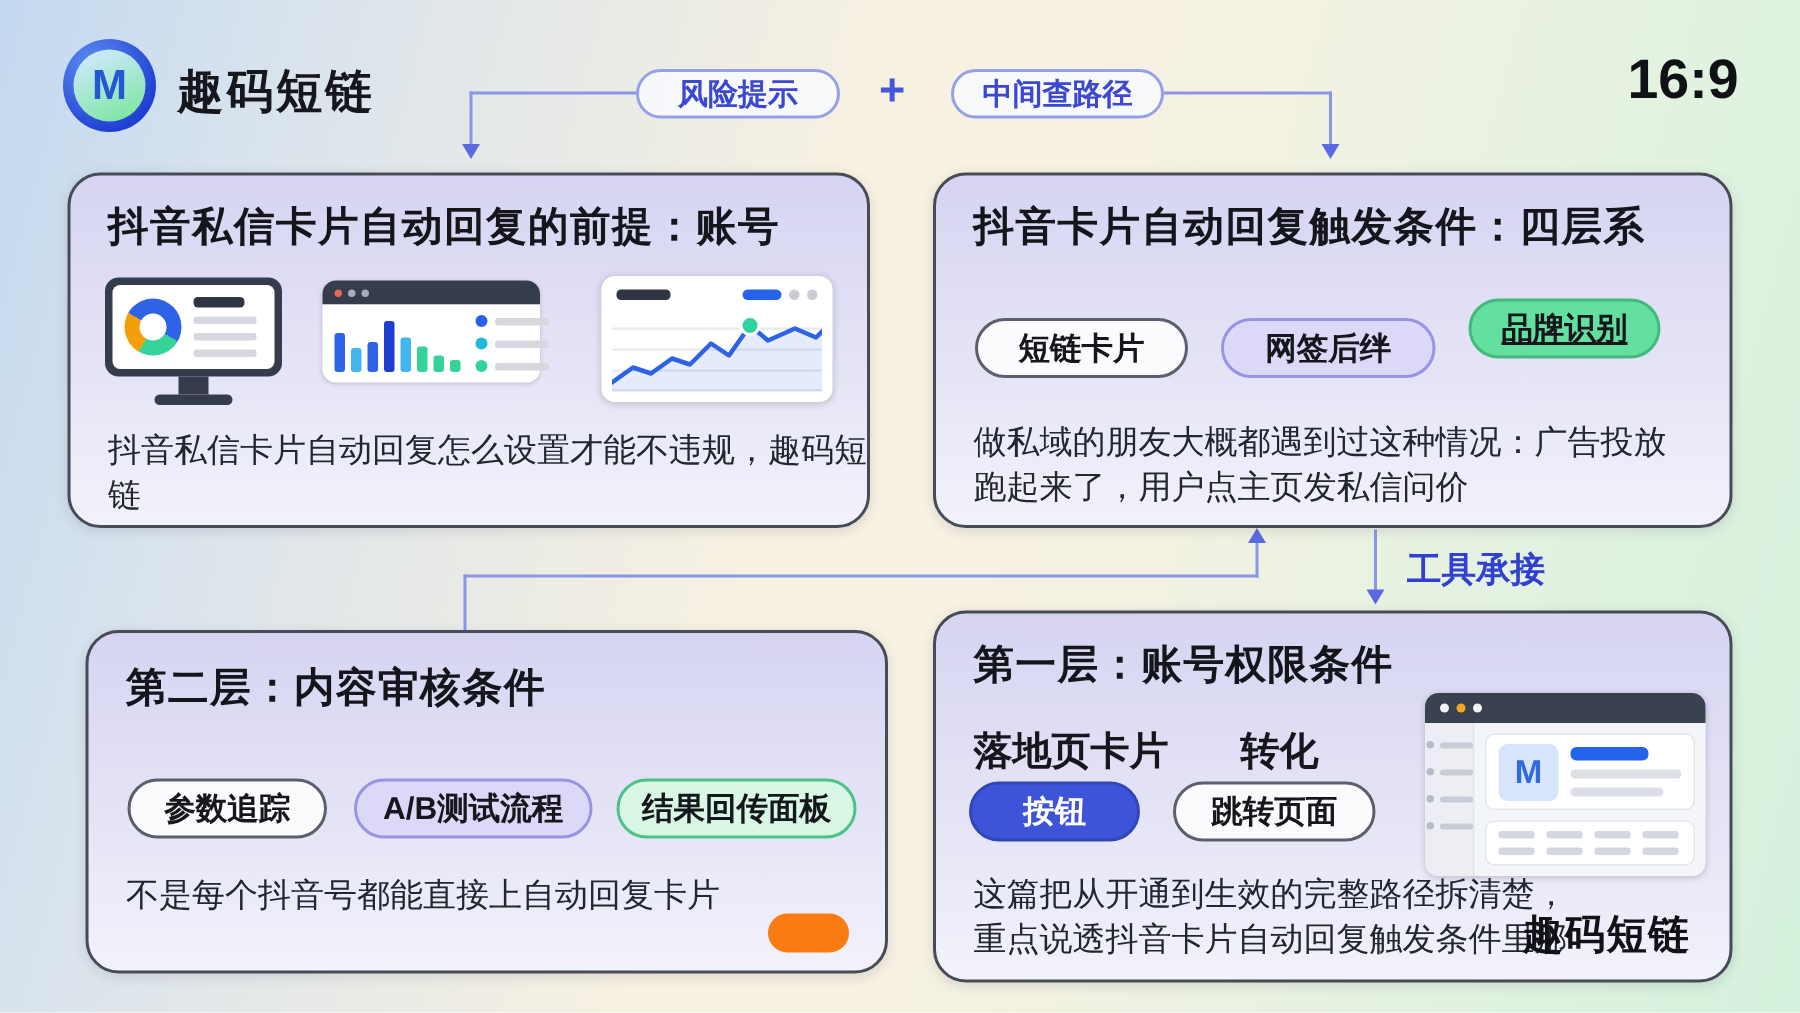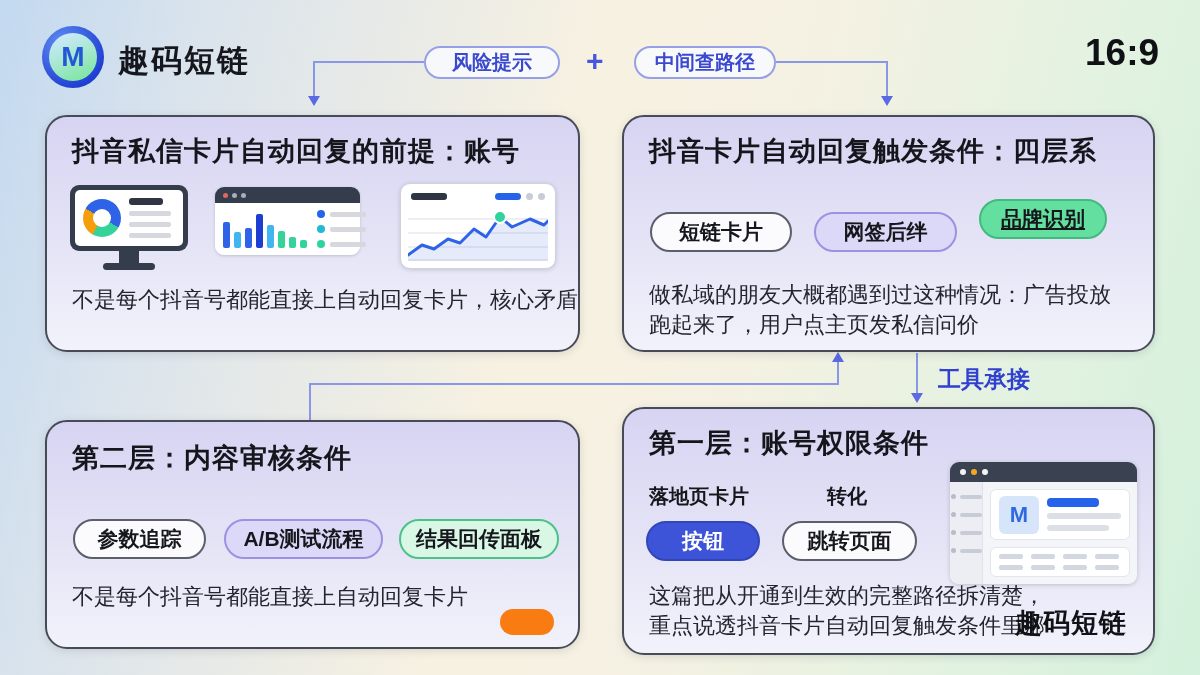--- a/index.html
+++ b/index.html
@@ -23,34 +23,34 @@
   .h-line,.v-line{position:absolute;background:#8a96e8;}
   .h-line{height:2px;} .v-line{width:2px;}
   .arrow-down{position:absolute;width:0;height:0;border-left:6px solid transparent;border-right:6px solid transparent;border-top:10px solid #5b6ae2;}
   .arrow-up{position:absolute;width:0;height:0;border-left:6px solid transparent;border-right:6px solid transparent;border-bottom:10px solid #5b6ae2;}
   .tool-label{position:absolute;left:938px;top:364px;font-size:23px;font-weight:600;color:#3140cf;}
   
   .card{position:absolute;border:2px solid #474b57;border-radius:22px;box-sizing:border-box;
     background:linear-gradient(180deg,#d6d4f2 0%,#e5e4f6 55%,#f2f2fb 100%);box-shadow:0 2px 8px rgba(60,60,90,.15);}
   .card-tl{left:45px;top:115px;width:535px;height:237px;}
   .card-tr{left:622px;top:115px;width:533px;height:237px;}
-  .card-bl{left:45px;top:420px;width:535px;height:229px;}
+  .card-bl{left:57px;top:420px;width:535px;height:229px;}
   .card-br{left:622px;top:407px;width:533px;height:248px;}
   .card-title{position:absolute;left:25px;top:16px;font-size:27px;font-weight:700;color:#14161c;letter-spacing:1px;}
   .body-text{position:absolute;left:25px;font-size:22px;line-height:30px;color:#23262e;font-weight:500;}
   
   .pill{position:absolute;border-radius:999px;display:flex;align-items:center;justify-content:center;
     font-size:21px;font-weight:600;color:#15171c;box-sizing:border-box;height:40px;}
   .pill-white{background:#fbfbfd;border:2px solid #5a5f6b;}
   .pill-lav{background:#dcd9f8;border:2px solid #9a92e2;}
   .pill-green-solid{background:#63df9f;border:2px solid #43b97e;font-weight:700;}
   .pill-mint{background:#d9f7e5;border:2px solid #4cc289;}
   .pill-blue{background:#3d53d8;color:#ffffff;font-weight:700;border:2px solid #3346b8;}
   .orange-pill{position:absolute;left:453px;top:187px;width:54px;height:26px;border-radius:14px;background:#f97c12;}
-  .plain-label{position:absolute;font-size:20px;font-weight:600;color:#15171c;}
+  .plain-label{position:absolute;font-size:26px;font-weight:600;color:#15171c;}
   .brand-small{position:absolute;left:391px;top:196px;font-size:27px;font-weight:900;color:#101216;letter-spacing:1px;}
   
   .monitor{position:absolute;left:23px;top:68px;width:118px;}
   .monitor-frame{width:118px;height:66px;background:#353c4b;border-radius:9px;padding:5px;box-sizing:border-box;}
   .monitor-screen{width:100%;height:100%;background:#ffffff;border-radius:5px;display:flex;align-items:center;padding:0 8px;box-sizing:border-box;gap:8px;}
   .donut{position:relative;width:38px;height:38px;border-radius:50%;flex:0 0 auto;
     background:conic-gradient(from 210deg,#f59e0b 0 25%,#2e63e7 25% 75%,#35d39a 75% 100%);}
   .donut-hole{position:absolute;left:10px;top:10px;width:18px;height:18px;border-radius:50%;background:#ffffff;}
   .mon-lines{display:flex;flex-direction:column;gap:6px;}
   .tbar{width:34px;height:7px;background:#2f3542;border-radius:3px;}
@@ -196,21 +196,21 @@
         <line x1="0" y1="10" x2="140" y2="10" stroke="#e8eaef" stroke-width="1.5"></line>
         <line x1="0" y1="24" x2="140" y2="24" stroke="#e8eaef" stroke-width="1.5"></line>
         <line x1="0" y1="38" x2="140" y2="38" stroke="#e8eaef" stroke-width="1.5"></line>
         <line x1="0" y1="51" x2="140" y2="51" stroke="#e8eaef" stroke-width="1.5"></line>
         <polygon points="0,46 14,36 26,40 40,30 52,34 66,20 78,28 92,8 104,18 122,10 136,16 140,12 140,52 0,52" fill="rgba(59,99,235,0.13)" stroke="none"></polygon>
         <polyline points="0,46 14,36 26,40 40,30 52,34 66,20 78,28 92,8 104,18 122,10 136,16 140,12" fill="none" stroke="#2e63e7" stroke-width="3" stroke-linejoin="round" stroke-linecap="round"></polyline>
         <circle cx="92" cy="8" r="6" fill="#2ed3a0" stroke="#ffffff" stroke-width="2"></circle>
       </svg>
     </div>
 
-    <div class="body-text" style="top:168px;">不是每个抖音号都能直接上自动回复卡片，核心矛盾</div>
+    <div class="body-text" style="top:168px;">抖音私信卡片自动回复怎么设置才能不违规，趣码短链</div>
   </div>
 
   <div class="card card-tr">
     <div class="card-title">抖音卡片自动回复触发条件：四层系</div>
     <div class="pill pill-white" style="left:26px;top:95px;width:142px;">短链卡片</div>
     <div class="pill pill-lav" style="left:190px;top:95px;width:143px;">网签后绊</div>
     <div class="pill pill-green-solid" style="left:355px;top:82px;width:128px;text-decoration:underline;">品牌识别</div>
     <div class="body-text" style="top:193px;">跑起来了，用户点主页发私信问价</div>
     <div class="body-text" style="top:163px;">做私域的朋友大概都遇到过这种情况：广告投放</div>
   </div>

